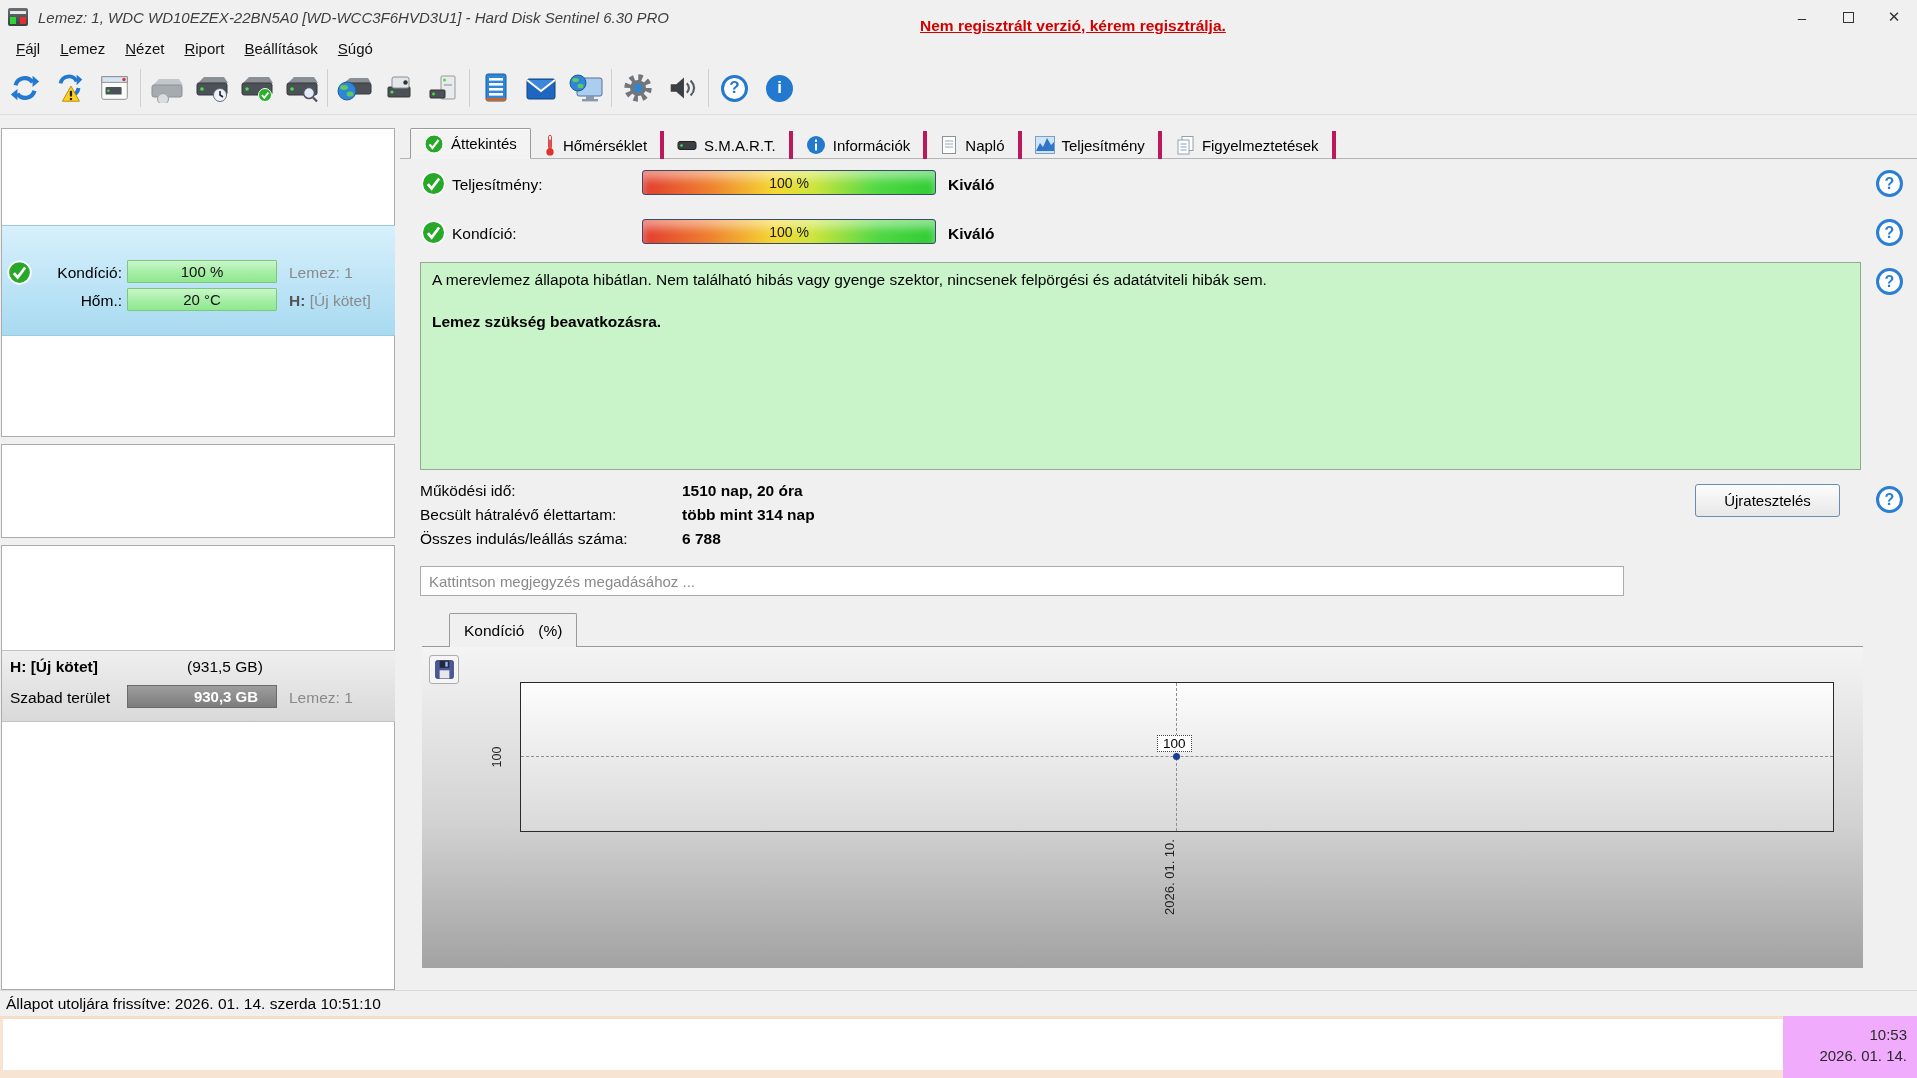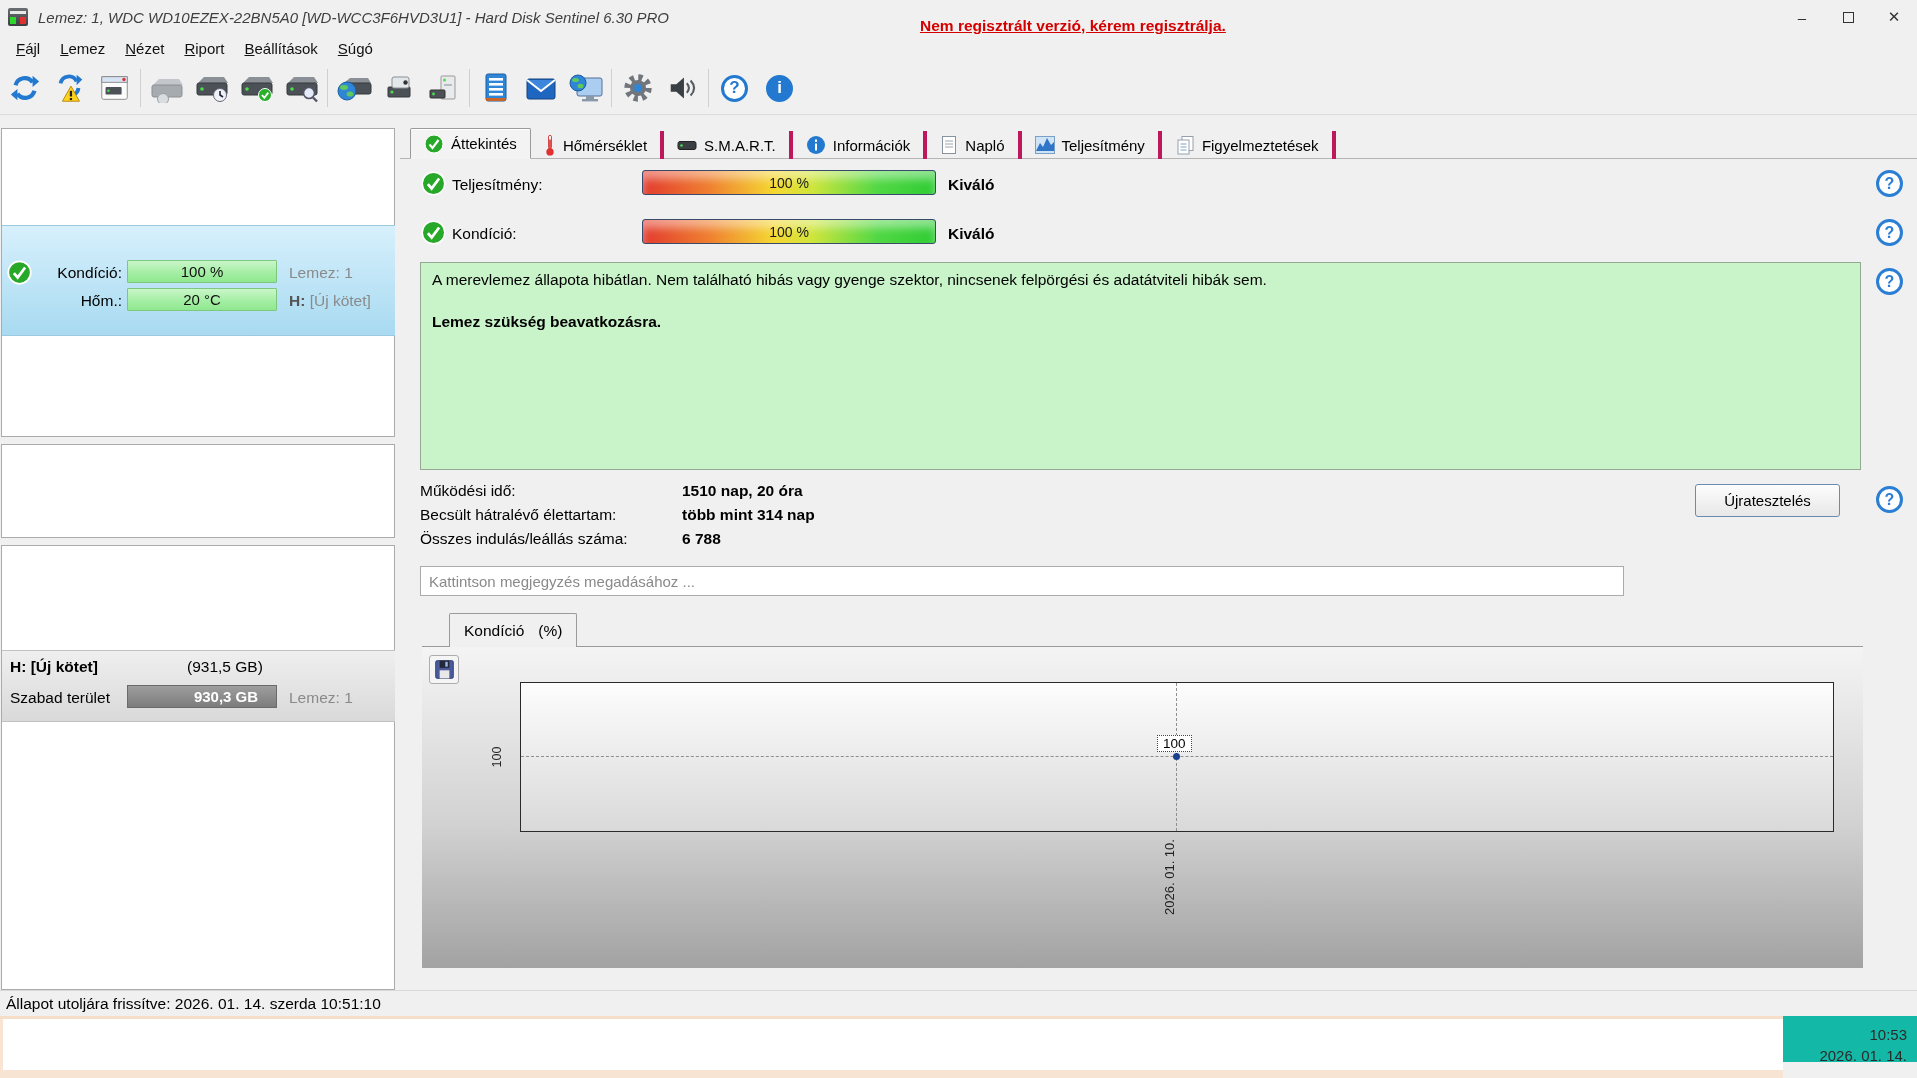--- a/index.html
+++ b/index.html
@@ -126,21 +126,21 @@
   #xtick { position:absolute; left:1123px; top:870px; width:92px; height:14px; text-align:center;
     font-size:13px; transform:rotate(-90deg); color:#222; white-space:nowrap; }
 
   
   #statusbar { position:absolute; left:0; top:990px; width:1917px; height:26px;
     background:#f0f0f0; border-top:1px solid #d9d9d9; font-size:15.5px; line-height:25px; padding-left:6px; }
   #peachline { position:absolute; left:0; top:1016px; width:1917px; height:3px; background:#f5ddc8; }
   #bottomwhite { position:absolute; left:3px; top:1019px; width:1780px; height:51px; background:#ffffff; }
   #peachleft { position:absolute; left:0; top:1019px; width:3px; height:59px; background:#f8e4d3; }
   #peachbottom { position:absolute; left:3px; top:1070px; width:1780px; height:8px; background:#f8e4d3; }
-  #clockbox { position:absolute; left:1783px; top:1016px; width:134px; height:46px; background:#14b8a6;
+  #clockbox { position:absolute; left:1783px; top:1016px; width:134px; height:62px; background:#f0abfc;
     text-align:right; padding:8px 10px 0 0; font-size:15px; color:#2a2a2a; line-height:21px; }
 
   svg { display:block; }
 </style>
 </head>
 <body>
 
 <div id="titlebar">
   <span id="appicon">
       <span class="stripe"></span>

